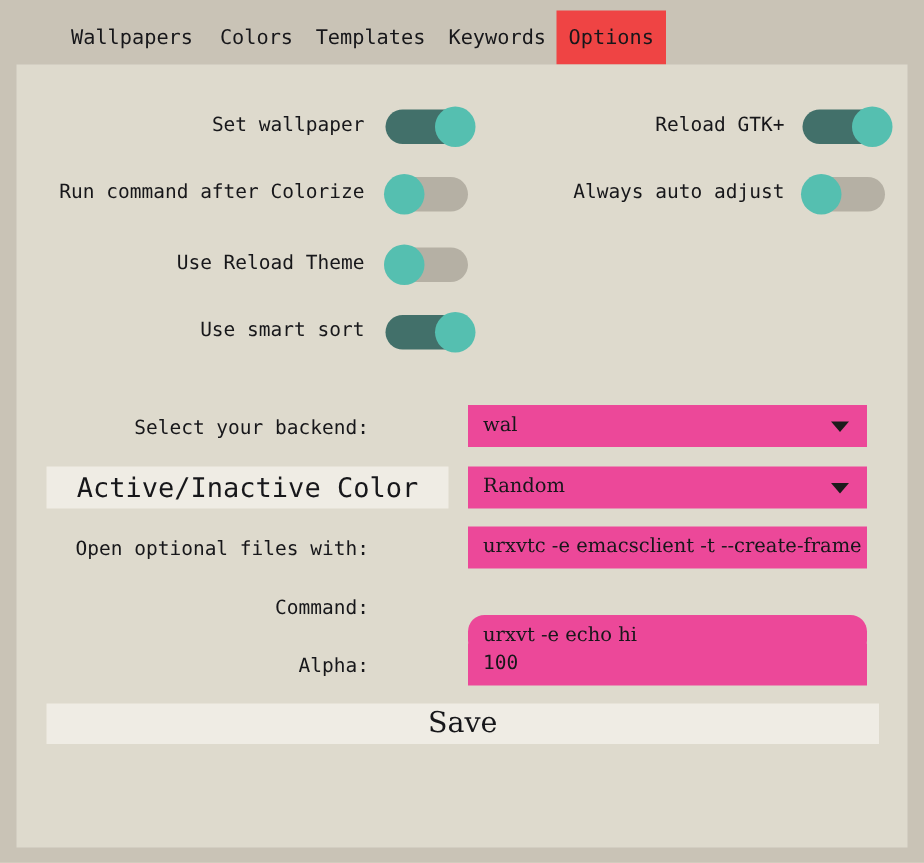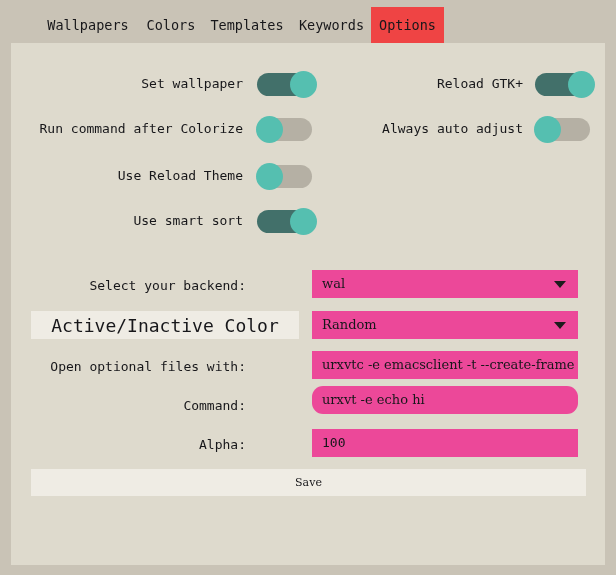--- a/index.html
+++ b/index.html
@@ -150,21 +150,21 @@
   #save-button {
     position: absolute;
     left: 20px;
     top: 426px;
     width: 555px;
     height: 27px;
     background: #efece4;
     border: 0;
     padding: 0;
     font-family: "DejaVu Serif", serif;
-    font-size: 11px;
+    font-size: 19px;
     color: #17171a;
     text-align: center;
     line-height: 27px;
   }
 </style>
 </head>
 <body>
 
 <div id="window">
 
@@ -231,21 +231,21 @@
       <span class="val">Random</span>
       <span class="arrow"></span>
     </div>
 
     <div class="form-label" style="left:20px; top:314px; width:215px;">Open optional files with:</div>
     <div class="field" style="left:301px; top:308px; width:266px; height:28px;">
       <span class="val">urxvtc -e emacsclient -t --create-frame</span>
     </div>
 
     <div class="form-label" style="left:20px; top:353px; width:215px;">Command:</div>
-    <div class="field" style="left:301px; top:343px; width:266px; height:28px;border-radius:11px;">
+    <div class="field" style="left:301px; top:367px; width:266px; height:28px;border-radius:11px;">
       <span class="val">urxvt -e echo hi</span>
     </div>
 
     <div class="form-label" style="left:20px; top:392px; width:215px;">Alpha:</div>
     <div class="field" style="left:301px; top:386px; width:266px; height:28px;">
       <span class="val mono">100</span>
     </div>
 
     <button id="save-button">Save</button>
 

